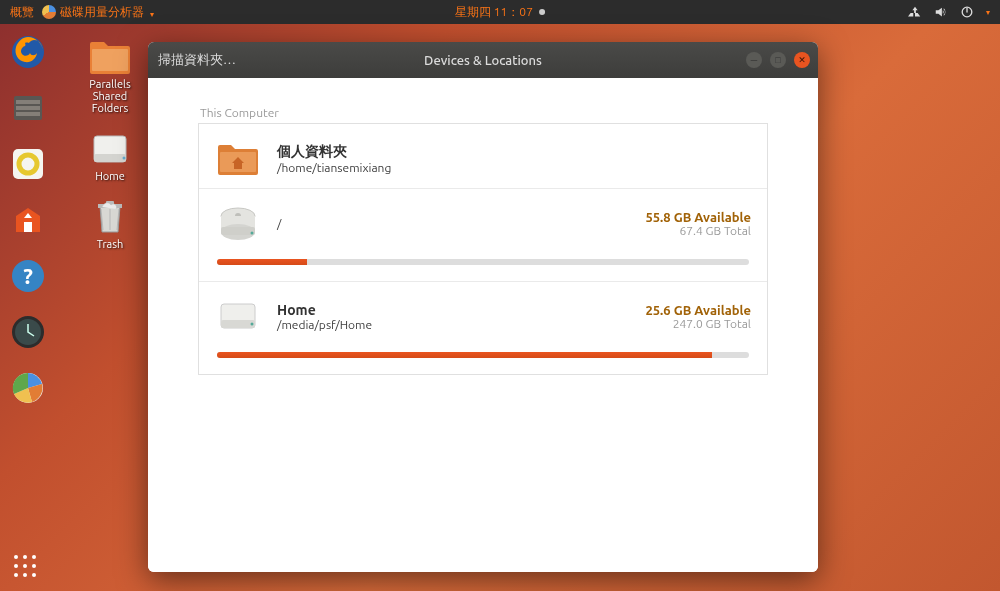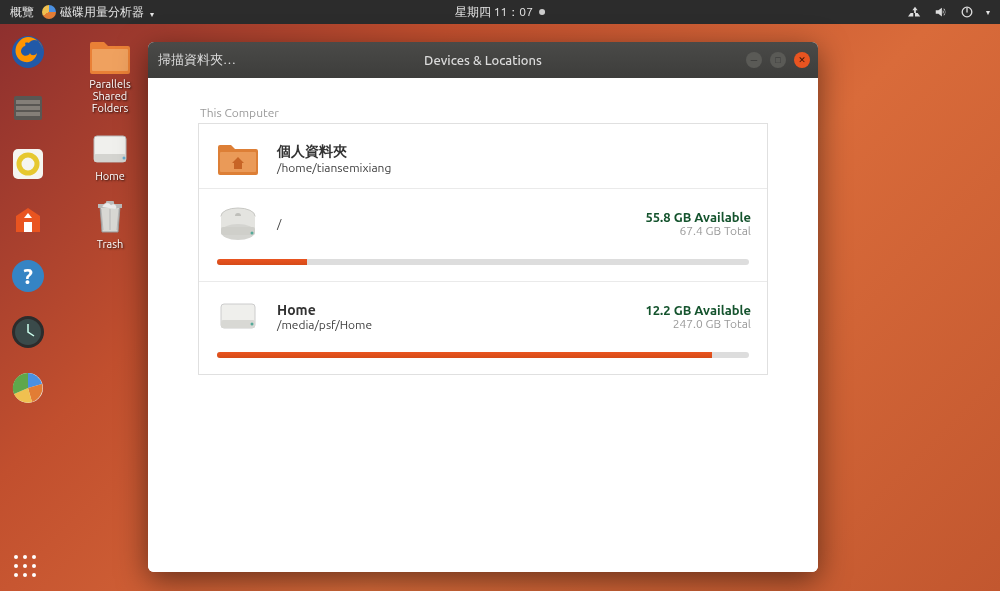--- a/index.html
+++ b/index.html
@@ -12,21 +12,21 @@
       width: 1000px;
       height: 591px;
       background: linear-gradient(135deg, #8b2e2e 0%, #c14f2e 30%, #d96b3a 60%, #c2572f 100%);
       position: relative;
       overflow: hidden;
     }
     
     .topbar {
       height: 24px;
       background: #2c2c2c;
-      color: #e5e5e5;
+      color: #f97316;
       display: flex;
       align-items: center;
       font-size: 12px;
       padding: 0 10px;
       position: relative;
     }
     .topbar-left {
       display: flex;
       align-items: center;
       gap: 8px;
@@ -241,21 +241,21 @@
     .drive-path {
       font-size: 12px;
       color: #404040;
     }
     .drive-right {
       text-align: right;
     }
     .drive-avail {
       font-size: 13px;
       font-weight: 600;
-      color: #14532d;
+      color: #a16207;
     }
     .drive-total {
       font-size: 12px;
       color: #999;
     }
     .progress {
       height: 6px;
       background: #ddd;
       border-radius: 3px;
       overflow: hidden;
@@ -449,21 +449,21 @@
           <svg class="drive-icon" viewBox="0 0 46 40">
             <rect x="6" y="8" width="34" height="24" rx="3" fill="#efefec" stroke="#ccc"></rect>
             <rect x="6" y="24" width="34" height="8" rx="2" fill="#d8d8d4"></rect>
             <circle cx="37" cy="28" r="1.5" fill="#5a9"></circle>
           </svg>
           <div class="drive-text">
             <div class="drive-name">Home</div>
             <div class="drive-path">/media/psf/Home</div>
           </div>
           <div class="drive-right">
-            <div class="drive-avail">12.2 GB Available</div>
+            <div class="drive-avail">25.6 GB Available</div>
             <div class="drive-total">247.0 GB Total</div>
           </div>
         </div>
         <div class="progress">
           <div class="progress-fill" style="width:93%"></div>
         </div>
       </div>
 
     </div>
   </div>

